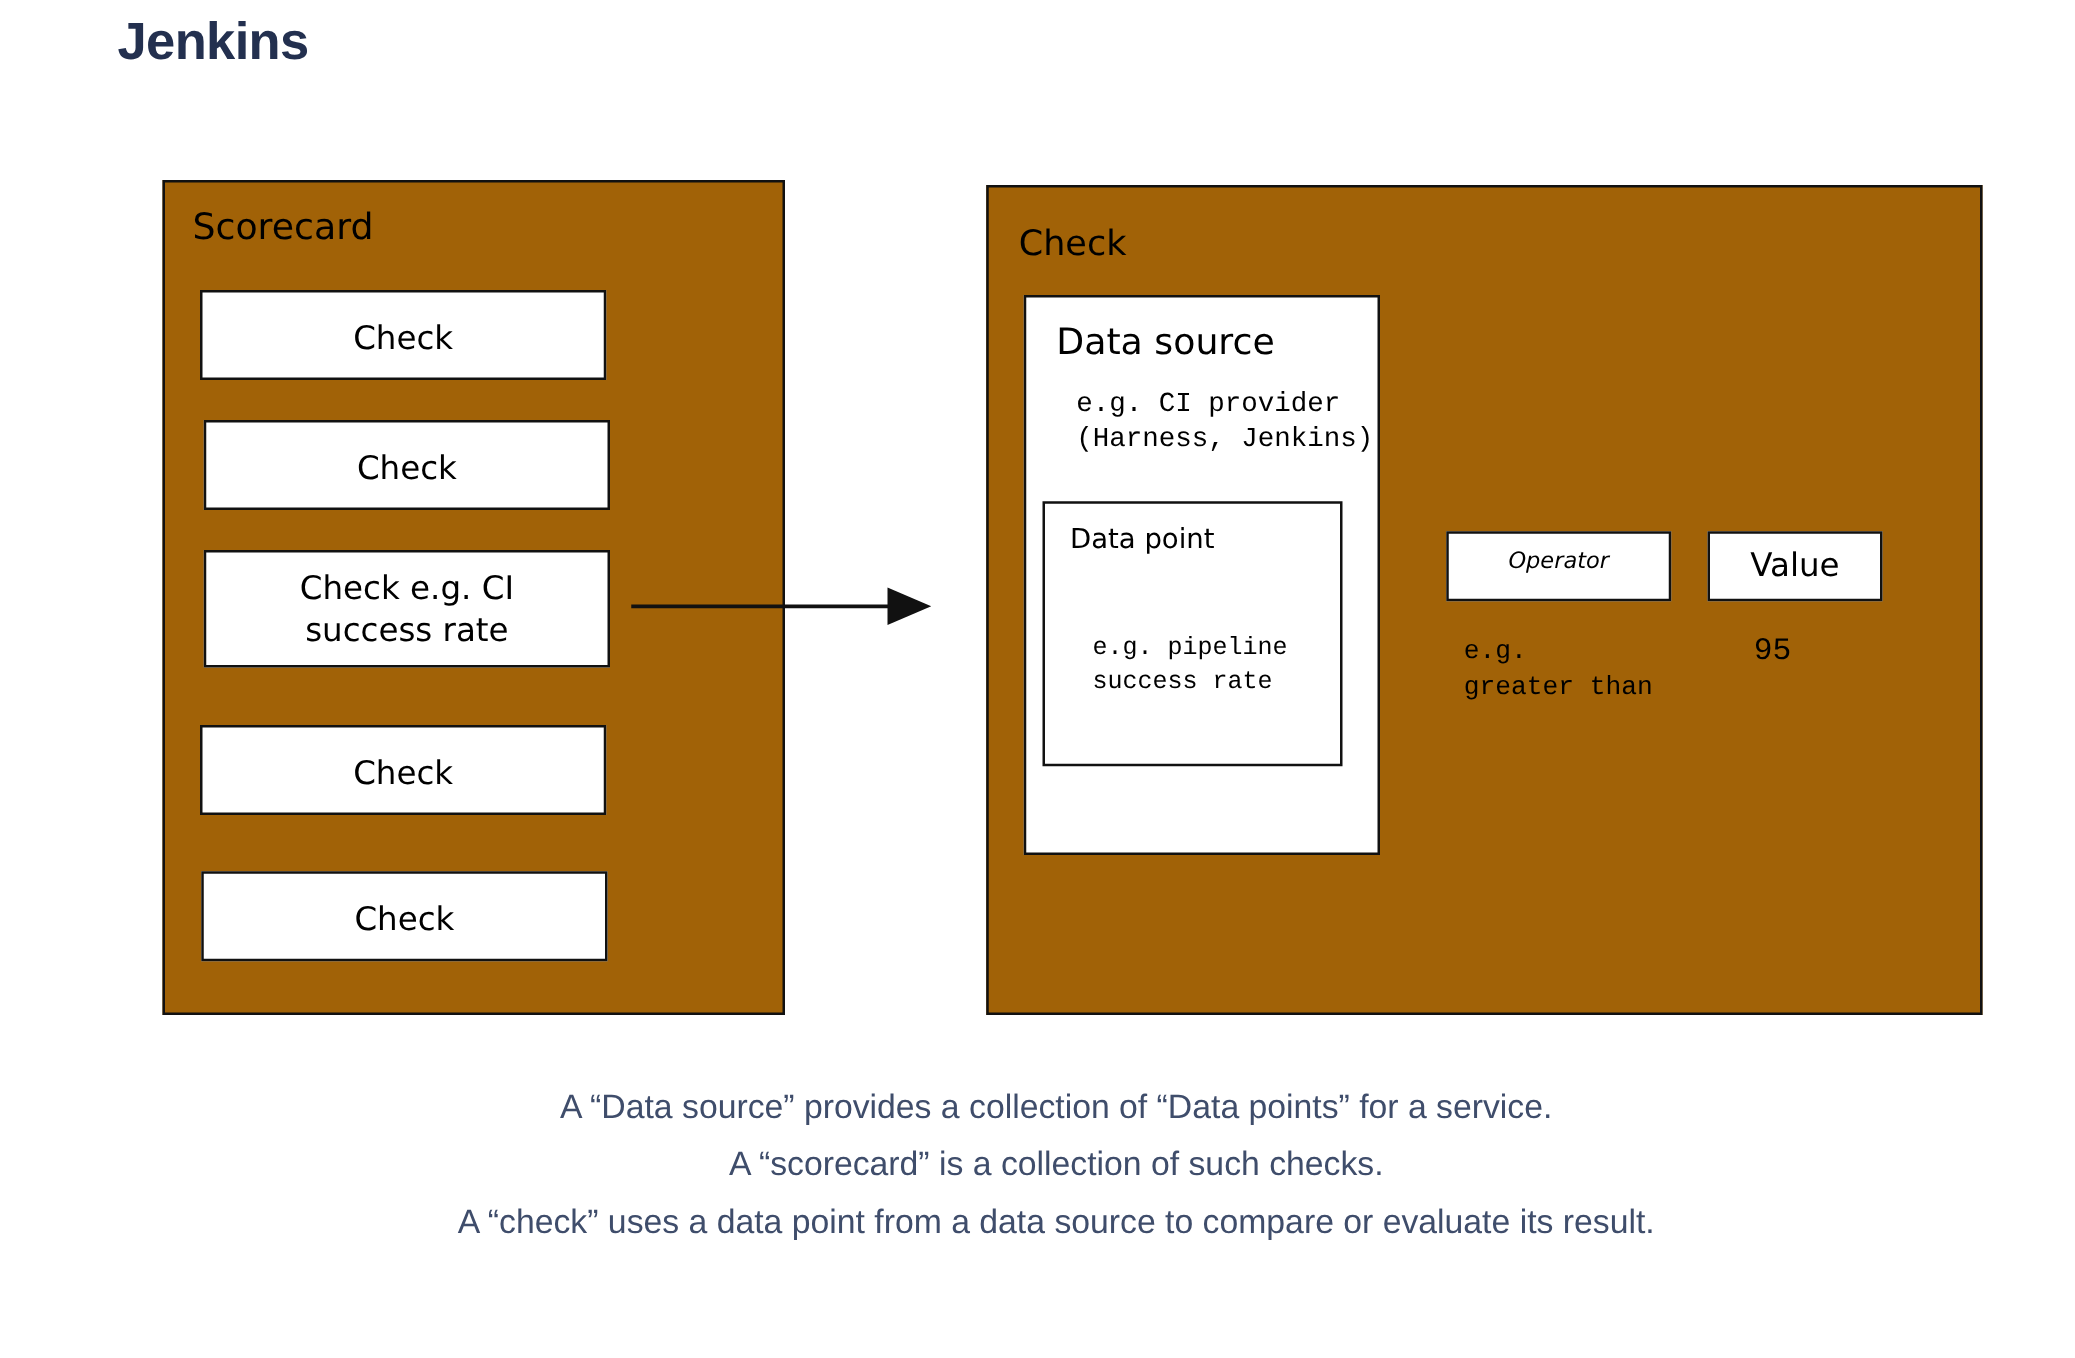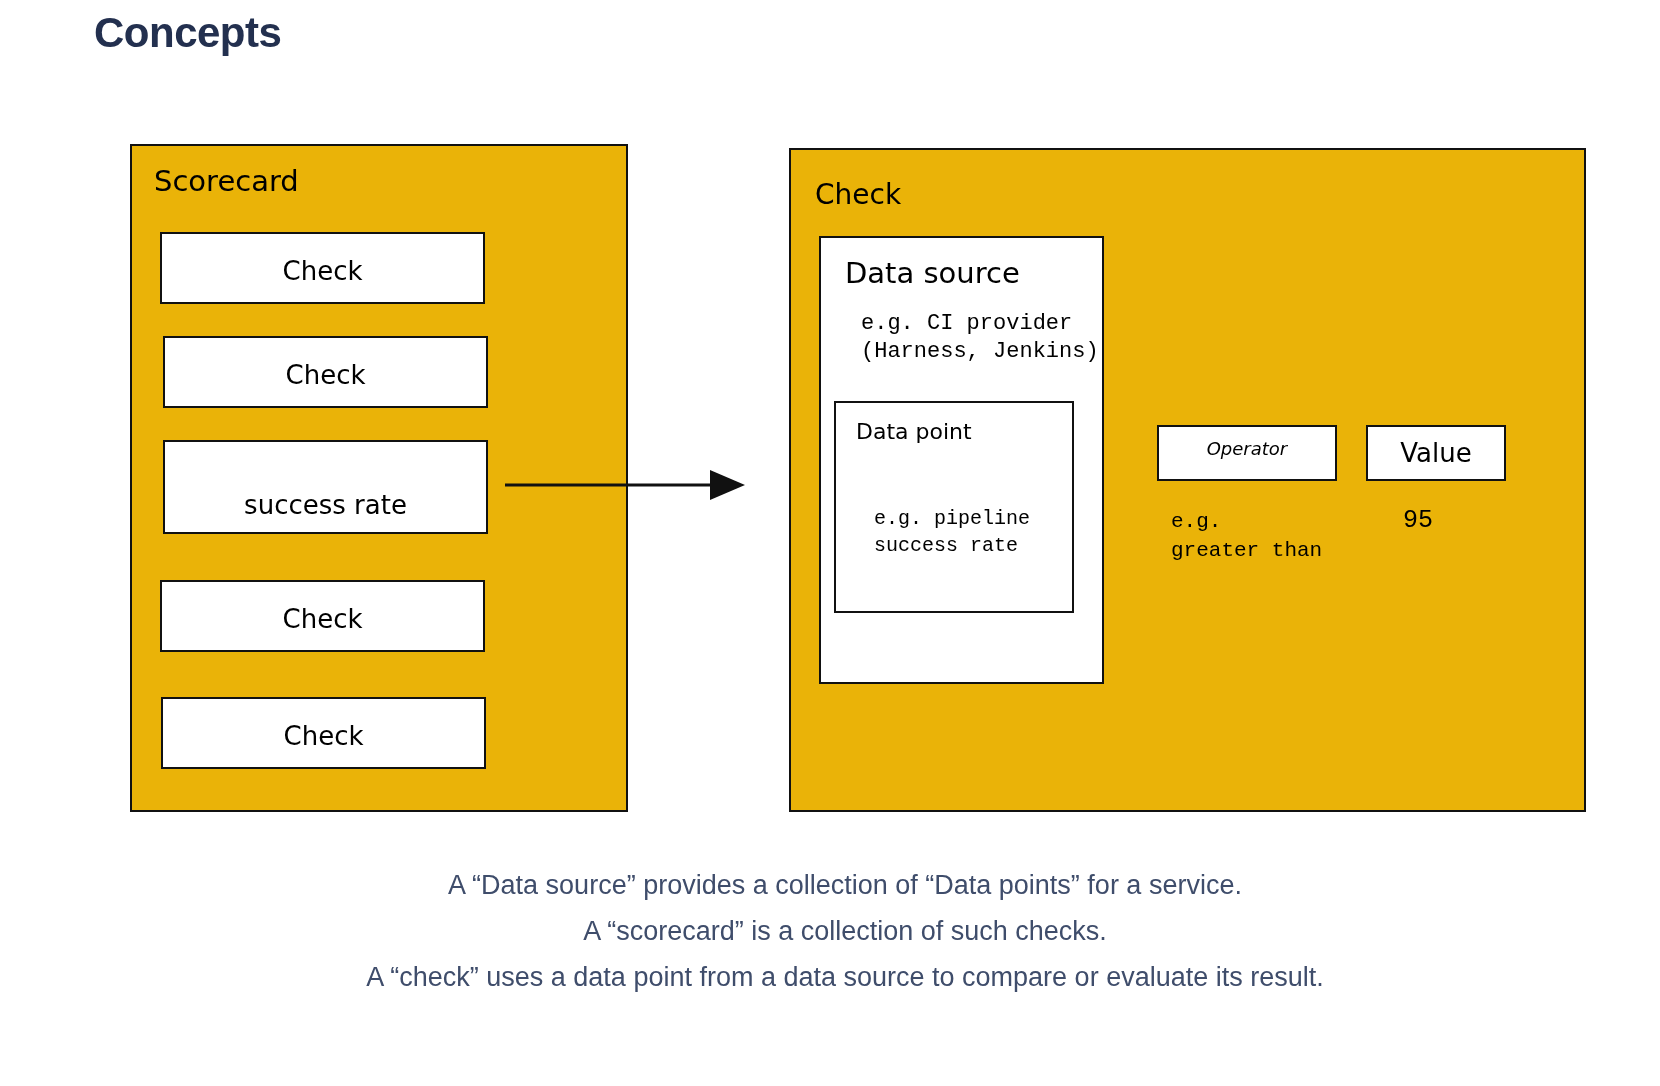--- a/index.html
+++ b/index.html
@@ -39,21 +39,21 @@
     position: absolute;
     left: 0;
     top: 0;
     width: 1660px;
     height: 880px;
   }
 
   .box {
     position: absolute;
     border: 2.5px solid #111111;
-    background: #eab308;
+    background: #a16207;
     box-sizing: border-box;
     padding-left: 36px;
   }
   .box-thin {
     position: absolute;
     border: 2px solid #111111;
     background: #ffffff;
     box-sizing: border-box;
   }
 
@@ -104,37 +104,38 @@
     font-size: 27px;
     line-height: 46px;
   }
   .caption div { white-space: pre; padding-left: 30px; }
 </style>
 </head>
 <body>
 
 <div id="page-root">
 
-  <div class="page-title">Concepts</div>
+  <div class="page-title">Jenkins</div>
 
   <div class="diagram">
 
     <div class="box" style="left:130px; top:144px; width:498px; height:668px;">
 
       <div class="box-label-tl" style="left:22px; top:18px; font-size:29px;">Scorecard</div>
 
       <div class="box-thin" style="left:28px; top:86px; width:325px; height:72px;">
         <div class="centered-label" style="top:22px; font-size:26px;">Check</div>
       </div>
 
       <div class="box-thin" style="left:31px; top:190px; width:325px; height:72px;">
         <div class="centered-label" style="top:22px; font-size:26px;">Check</div>
       </div>
 
       <div class="box-thin" style="left:31px; top:294px; width:325px; height:94px;">
+        <div class="centered-label" style="top:14px; font-size:26px;">Check e.g. CI</div>
         <div class="centered-label" style="top:48px; font-size:26px;">success rate</div>
       </div>
 
       <div class="box-thin" style="left:28px; top:434px; width:325px; height:72px;">
         <div class="centered-label" style="top:22px; font-size:26px;">Check</div>
       </div>
 
       <div class="box-thin" style="left:29px; top:551px; width:325px; height:72px;">
         <div class="centered-label" style="top:22px; font-size:26px;">Check</div>
       </div>

